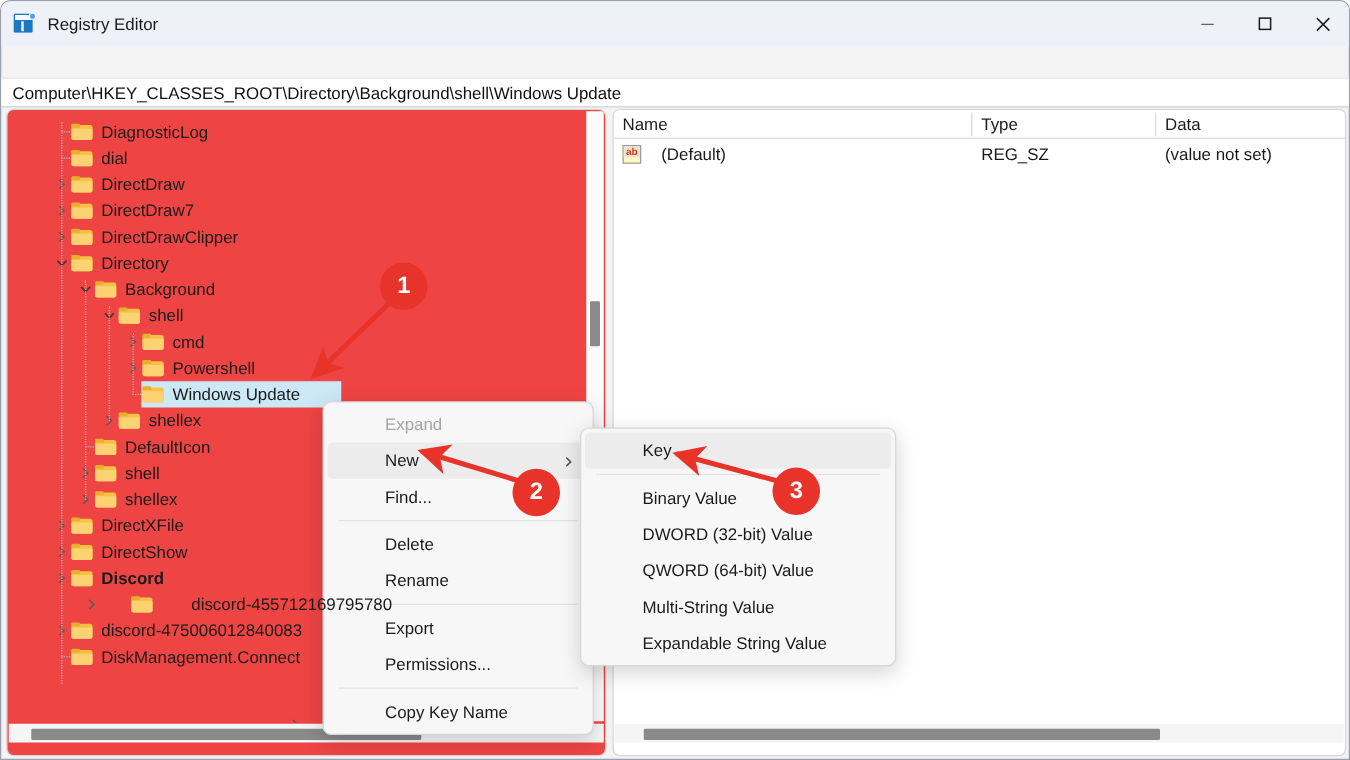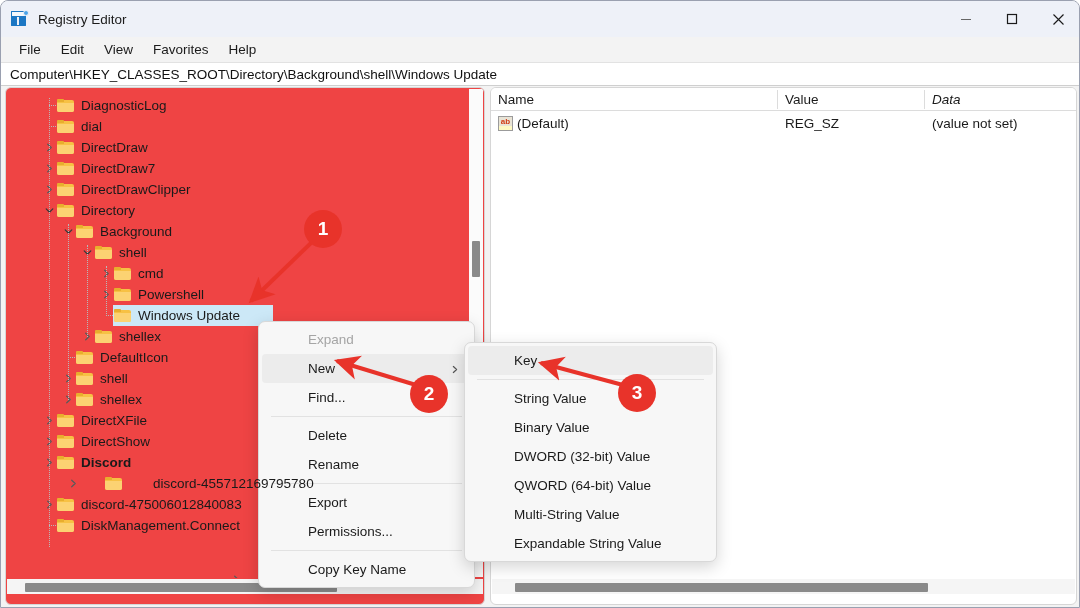--- a/index.html
+++ b/index.html
@@ -207,21 +207,21 @@
   .val-row .cell {
     position: absolute; top: 0; height: 24px;
     display: flex; align-items: center;
     font-size: 13.5px; color: #1a1a1a;
     padding-left: 7px;
   }
   .ab-icon {
     width: 15px; height: 15px;
     position: relative;
     flex: 0 0 15px;
-    margin-right: 4px;
+    margin-right: 16px;
     background: #fef9c3;
     border: 1px solid #9b9b9b;
     text-decoration: underline;
   }
   .ab-icon .ab {
     position: absolute; left: 0; top: 0;
     width: 13px; height: 9px;
     background: #e9e4d6;
     color: #d23b14;
     font-size: 8px;
@@ -330,27 +330,20 @@
         </svg>
       </div>
       <div class="win-btn">
         <svg width="13" height="13" viewBox="0 0 13 13">
           <path d="M1.5 1.5 L11.5 11.5 M11.5 1.5 L1.5 11.5" stroke="#1b1b1b" stroke-width="1.15" fill="none"></path>
         </svg>
       </div>
     </div>
   </div>
 
-  <div class="menubar">
-    <div class="menu-item">File</div>
-    <div class="menu-item">Edit</div>
-    <div class="menu-item">View</div>
-    <div class="menu-item">Favorites</div>
-    <div class="menu-item">Help</div>
-  </div>
 
   <div class="addressbar">
     <div class="address-text">Computer\HKEY_CLASSES_ROOT\Directory\Background\shell\Windows Update</div>
   </div>
 
   <div class="pane-left">
     <div class="tree" id="tree" style="padding-top: 7px;">
         <div class="tree-row" style="top: 0px;">
           <div style="flex: 0 0 35px;"></div>
           <div class="twisty"></div>
@@ -655,23 +648,23 @@
     </div>
     <div class="hscroll" style="top:491px;width:476px;">
       <div class="thumb" style="left:18px;width:312px;"></div>
     </div>
   </div>
 
   <div class="pane-right">
     <div class="col-header">
       <div class="cell" style="left:0;width:286px;">Name</div>
       <div class="col-sep" style="left:286px;"></div>
-      <div class="cell" style="left:287px;width:146px;">Value</div>
+      <div class="cell" style="left:287px;width:146px;">Type</div>
       <div class="col-sep" style="left:433px;"></div>
-      <div class="cell" style="left:434px;width:151px;font-style:italic;">Data</div>
+      <div class="cell" style="left:434px;width:151px;">Data</div>
     </div>
     <div class="val-row">
       <div class="cell" style="left:0;width:286px;">
         <span class="ab-icon">
             <span class="ab">ab</span>
           </span>
         <span>(Default)</span>
       </div>
       <div class="cell" style="left:287px;width:146px;">REG_SZ</div>
       <div class="cell" style="left:434px;width:151px;">(value not set)</div>
@@ -712,23 +705,20 @@
       <div class="mi">
         <span>Copy Key Name</span>
       </div>
     </div>
 
   <div class="ctxmenu" id="submenu" style="left:463px;top:341px;width:253px;">
       <div class="mi hot">
         <span>Key</span>
       </div>
       <div class="sep"></div>
-      <div class="mi">
-        <span>String Value</span>
-      </div>
       <div class="mi">
         <span>Binary Value</span>
       </div>
       <div class="mi">
         <span>DWORD (32-bit) Value</span>
       </div>
       <div class="mi">
         <span>QWORD (64-bit) Value</span>
       </div>
       <div class="mi">

